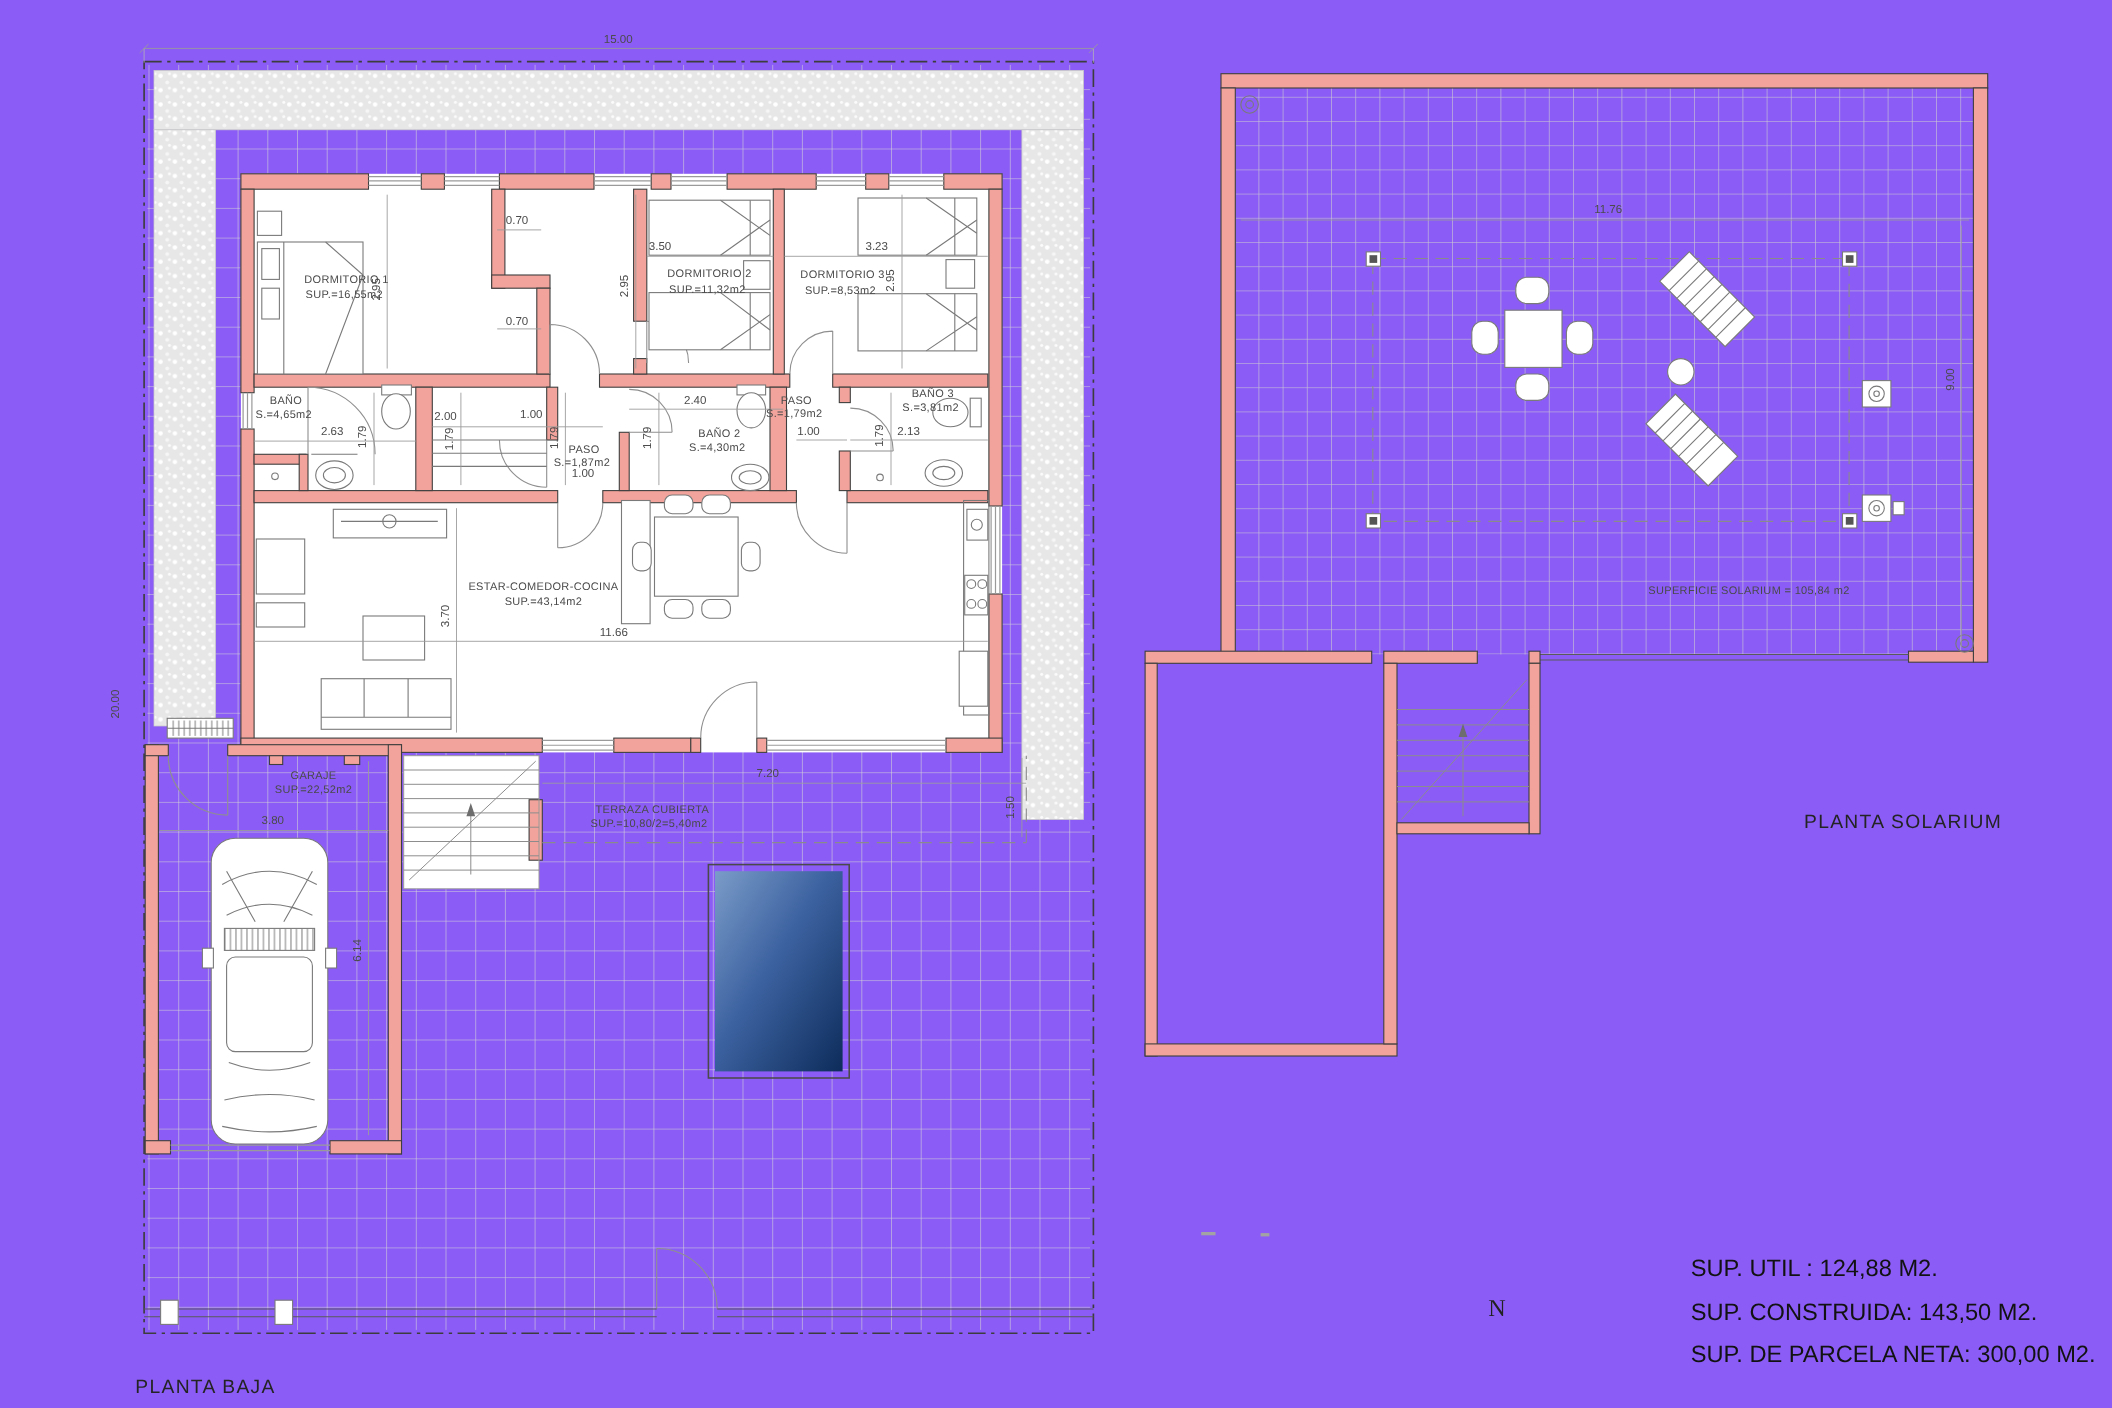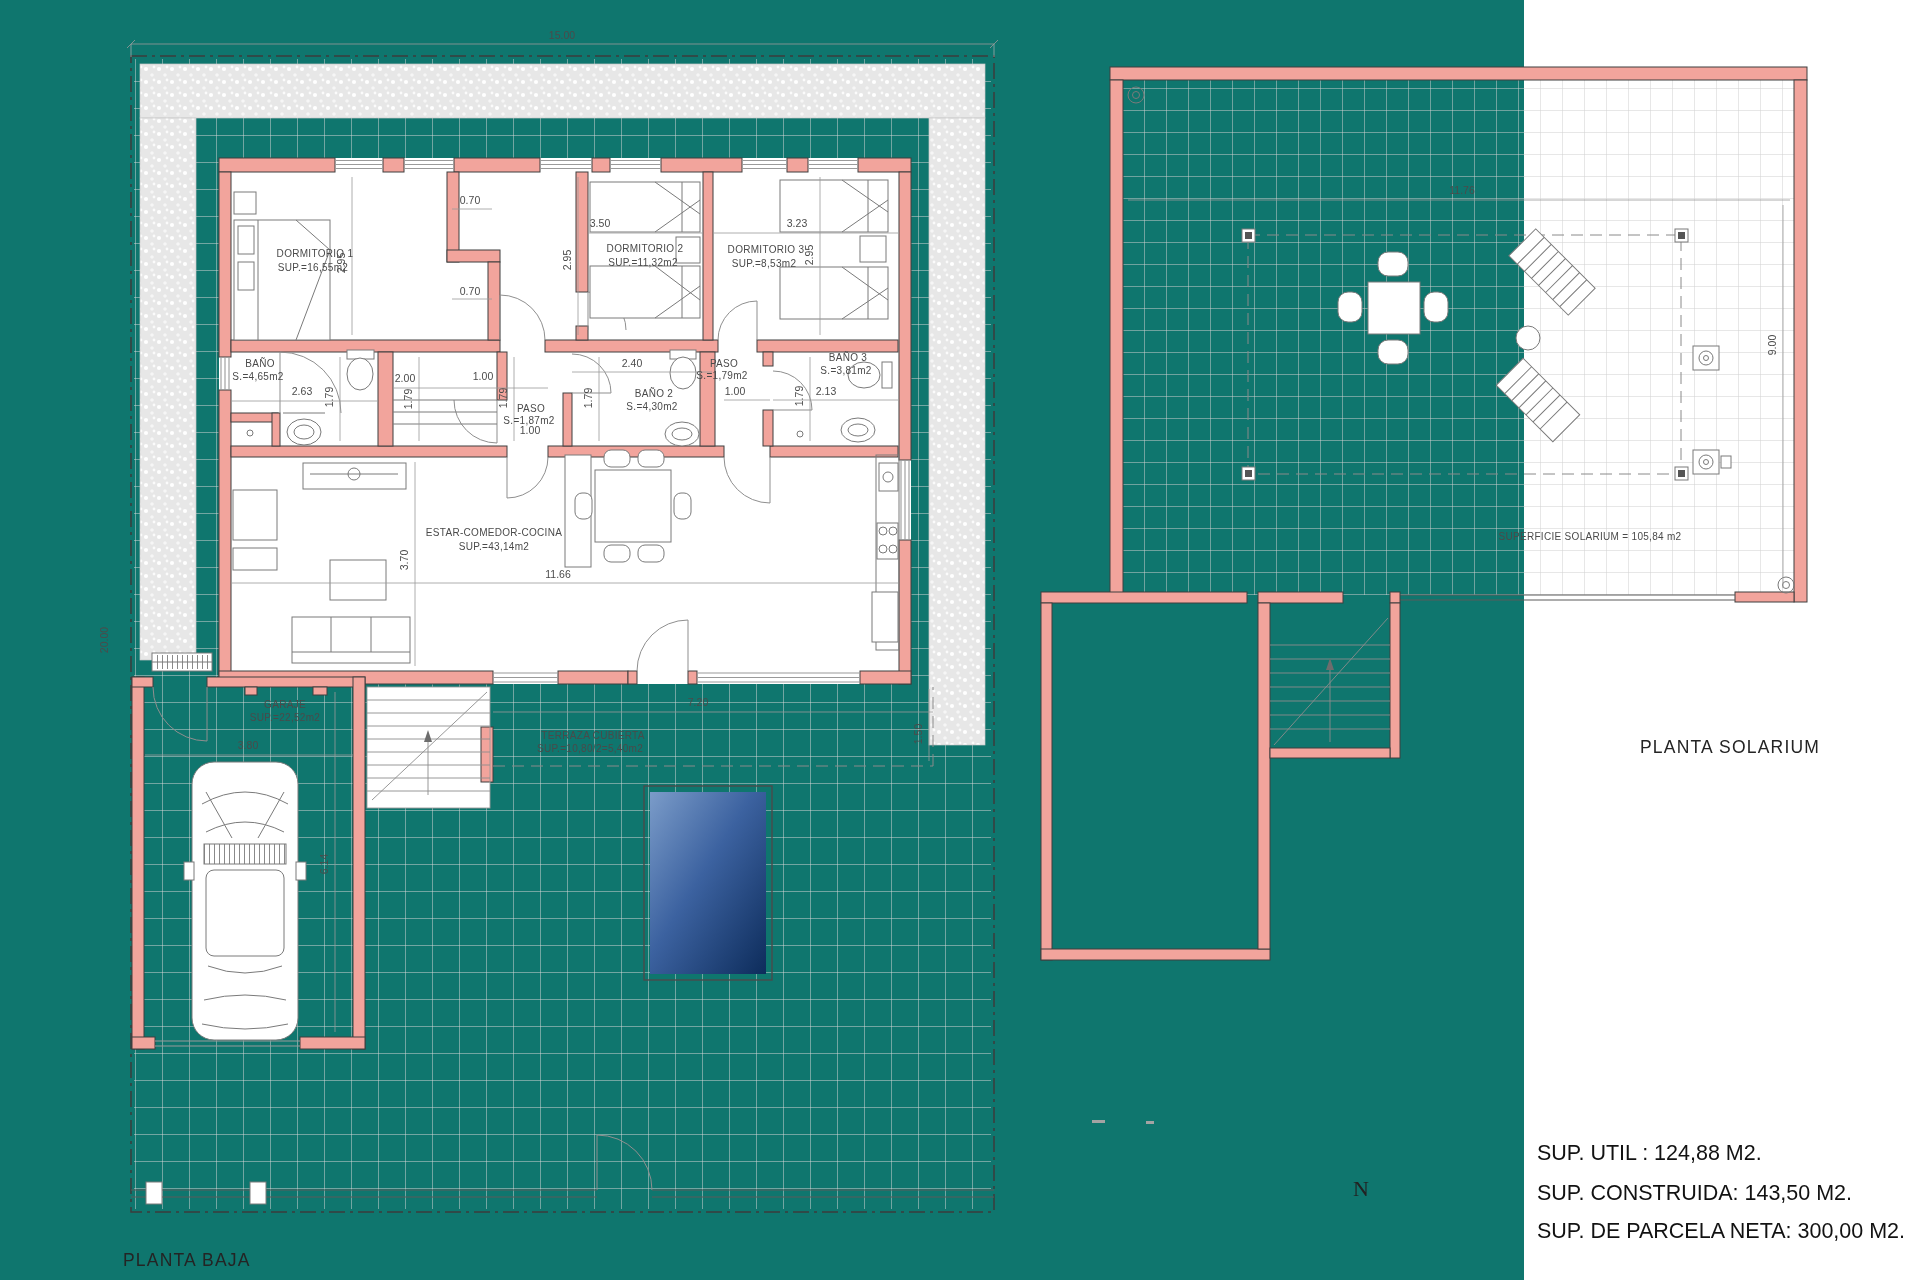--- a/index.html
+++ b/index.html
@@ -1,16 +1,16 @@
 <!DOCTYPE html>
 <html><head>
 <meta charset="utf-8">
 <style>
   html,body{margin:0;padding:0;background:#ffffff;}
-  .stage{width:1524px;height:1280px;position:relative;background:#0f766e;font-family:"Liberation Sans",sans-serif;}
+  .stage{width:1920px;height:1280px;position:relative;background:#8b5cf6;font-family:"Liberation Sans",sans-serif;}
   svg{display:block;}
   .w{fill:#f2a49c;stroke:#3f3f3f;stroke-width:1;}
   .win{stroke:#9a9a9a;stroke-width:1.1;fill:none;}
   .door{stroke:#8f8f8f;stroke-width:1;fill:none;}
   .furn{stroke:#7a7a7a;stroke-width:1;fill:#ffffff;}
   .furnl{stroke:#7a7a7a;stroke-width:1;fill:none;}
   .dim{font-family:"Liberation Sans",sans-serif;font-size:10.5px;fill:#4b4b4b;}
   .rlab{font-family:"Liberation Sans",sans-serif;font-size:10px;fill:#4a4a4a;text-anchor:middle;letter-spacing:.3px;}
   .dimline{stroke:#9b9b9b;stroke-width:.8;fill:none;}
   .ext{stroke:#b5b5b5;stroke-width:.7;fill:none;}

